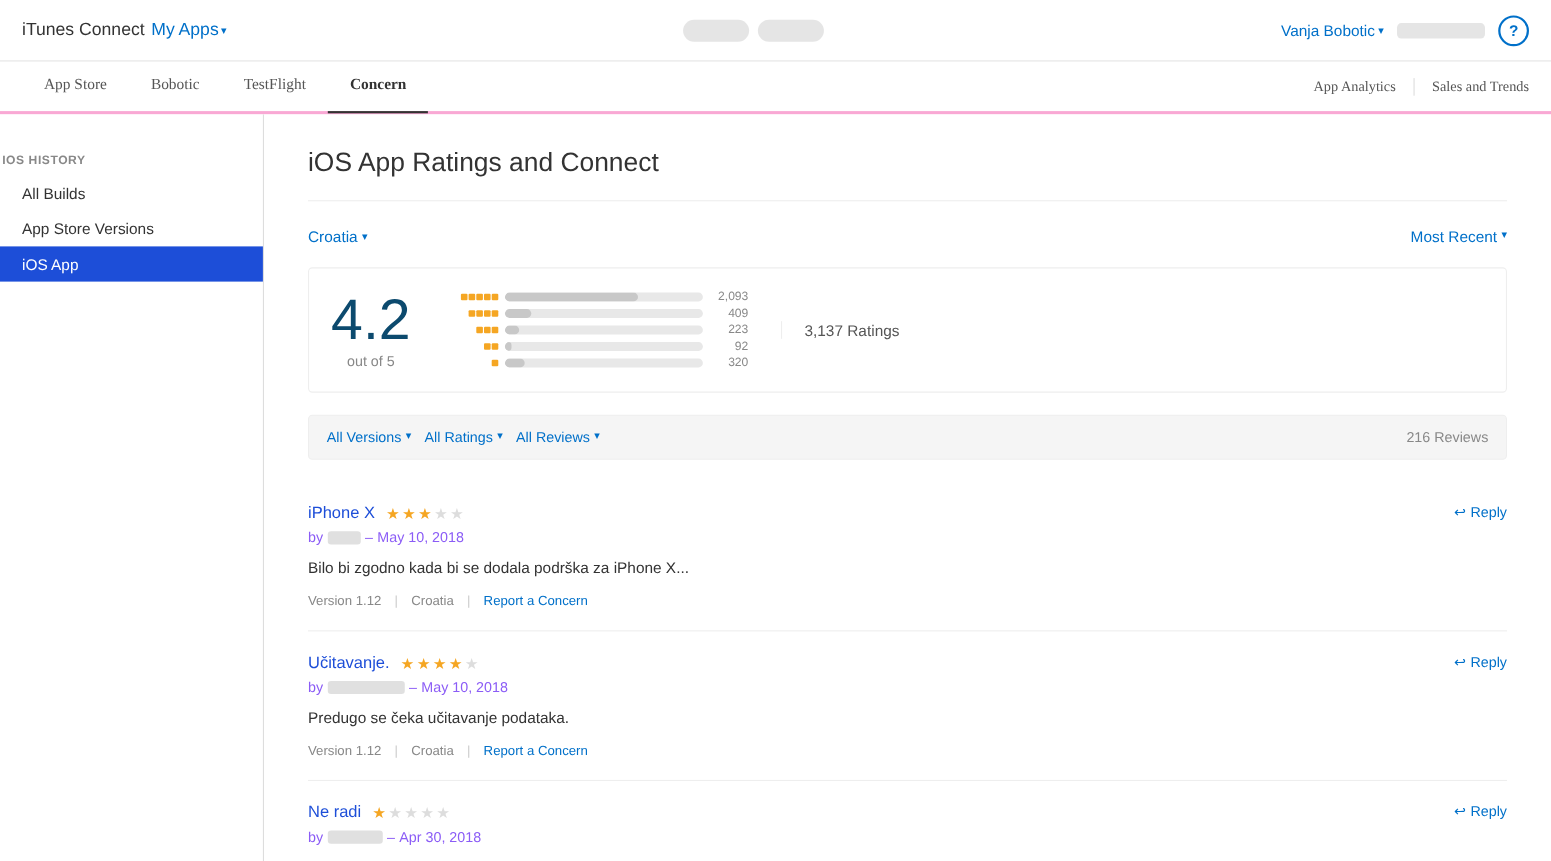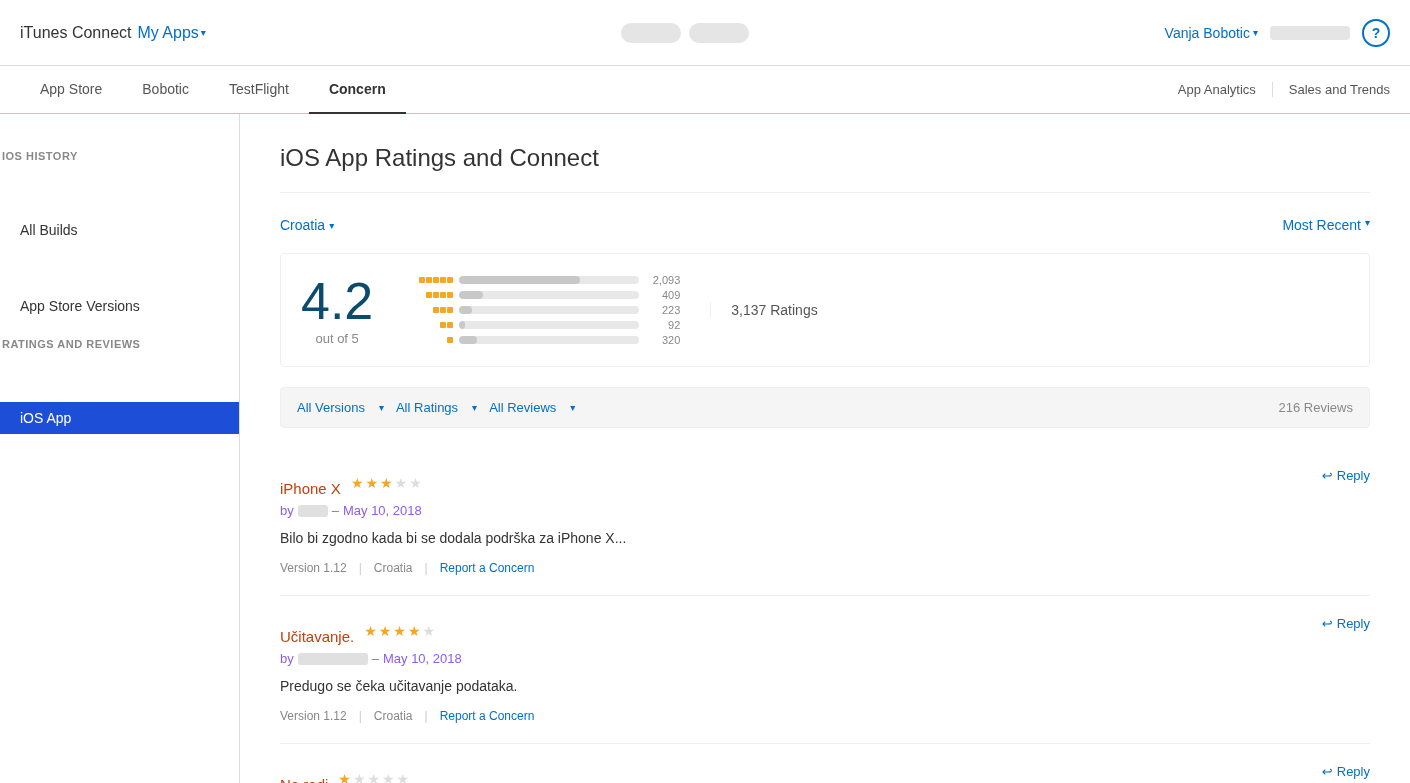--- a/index.html
+++ b/index.html
@@ -2,21 +2,21 @@
 <html><head>
   <meta charset="utf-8">
   <style>
     * { box-sizing: border-box; margin: 0; padding: 0; }
     body { font-family: -apple-system, BlinkMacSystemFont, 'Helvetica Neue', Arial, sans-serif; font-size: 14px; color: #333; background: #fff; }
 
     
     .top-bar {
       display: flex;
       align-items: center;
-      height: 66px;
+      height: 56px;
       border-bottom: 1px solid #ddd;
       padding: 0 20px;
       background: #fff;
     }
     .top-bar-left {
       display: flex;
       align-items: center;
       gap: 6px;
     }
     .itunes-connect-label {
@@ -78,23 +78,24 @@
       font-weight: bold;
       font-size: 14px;
       cursor: pointer;
     }
 
     
     .secondary-nav {
       display: flex;
       align-items: center;
       height: 48px;
-      border-bottom: 1px solid #f9a8d4;
+      border-bottom: 3px solid #f9a8d4;
       padding: 0 20px;
       background: #fff;
+      font-family: Liberation Serif, serif;
     }
     .secondary-nav-tabs {
       display: flex;
       align-items: center;
       gap: 0;
       flex: 1;
     }
     .nav-tab {
       padding: 0 20px;
       height: 48px;
@@ -149,21 +150,20 @@
       color: #888;
       text-transform: uppercase;
       letter-spacing: 0.5px;
       padding: 16px 20px 8px 2px;
     }
     .sidebar-item {
       padding: 8px 20px;
       font-size: 14px;
       color: #333;
       cursor: pointer;
-      margin-top: 44px;
     }
     .sidebar-item.active {
       background: #1d4ed8;
       color: #fff;
     }
 
     
     .main {
       flex: 1;
       padding: 30px 40px;
@@ -288,22 +288,22 @@
     .filter-row-left {
       display: flex;
       align-items: center;
       gap: 12px;
     }
     .filter-dropdown {
       color: #0070c9;
       font-size: 13px;
       cursor: pointer;
       display: flex;
-      align-items: center;
-      gap: 14px;
+      align-items: flex-start;
+      gap: 4px;
     }
     .review-count {
       font-size: 13px;
       color: #888;
     }
 
     
     .review-card {
       padding: 20px 0;
       border-bottom: 1px solid #eee;
@@ -315,22 +315,21 @@
       margin-bottom: 6px;
     }
     .review-title-row {
       display: flex;
       align-items: center;
       gap: 10px;
     }
     .review-title {
       font-size: 15px;
       font-weight: 500;
-      color: #c2410c;
-      margin-top: 12px;
+      color: #1d4ed8;
     }
     .stars {
       display: flex;
       gap: 2px;
     }
     .star {
       color: #f5a623;
       font-size: 14px;
     }
     .star.empty {
@@ -437,21 +436,20 @@
     <a>Sales and Trends</a>
   </div>
 </div>
 
 <div class="layout">
 
   <div class="sidebar">
     <div class="sidebar-section-label">IOS HISTORY</div>
     <div class="sidebar-item">All Builds</div>
     <div class="sidebar-item">App Store Versions</div>
-    <div class="sidebar-section-label">RATINGS AND REVIEWS</div>
     <div class="sidebar-item active">iOS App</div>
   </div>
 
   <div class="main">
     <h1 class="page-title">iOS App Ratings and Connect</h1>
 
     <div class="region-row">
       <div class="region-selector">
         <span>Croatia</span>
         <span class="chevron">▾</span>

